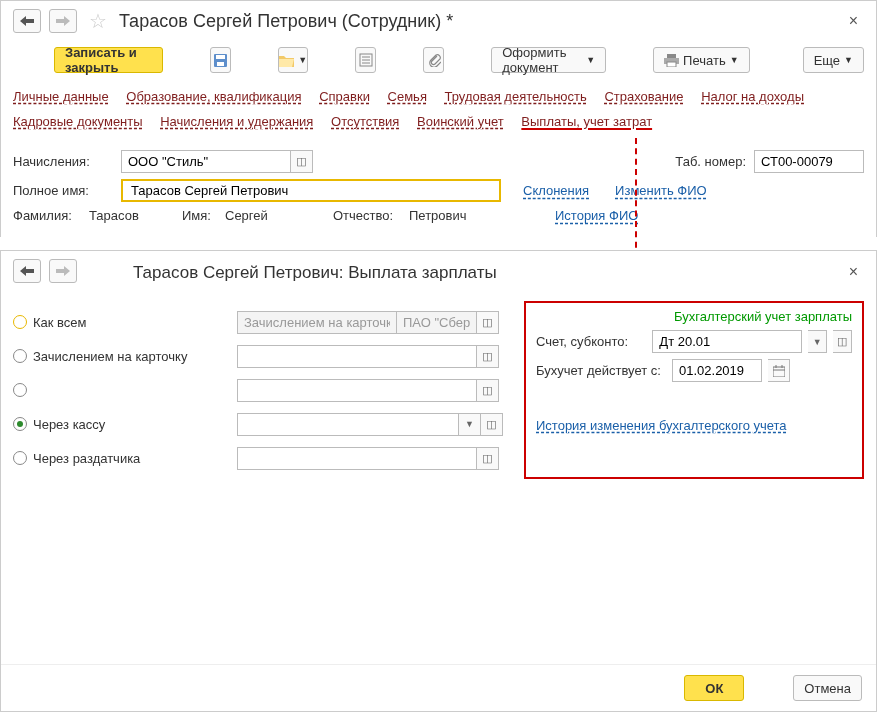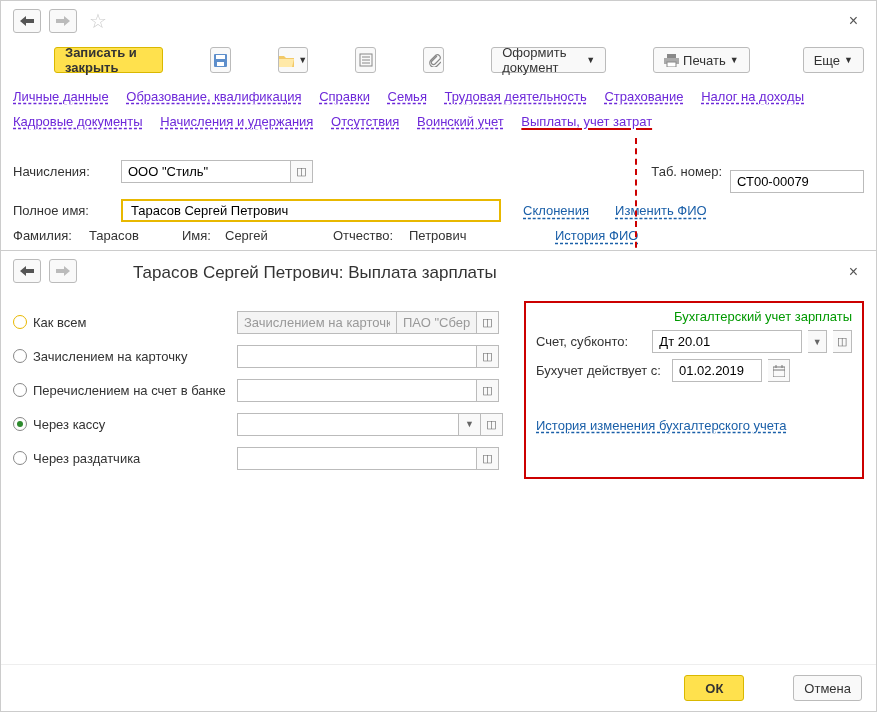--- a/index.html
+++ b/index.html
@@ -66,21 +66,21 @@
     height: 26px;
     margin-left: 41px;
   }
   .btn-yellow { background: #ffe14d; border-color: #d9b800; font-weight: bold; }
   .btn-icon { width: 30px; padding: 0; justify-content: center; }
   .links-row {
     padding: 6px 12px;
     line-height: 1.9;
   }
   .links-row a {
-    color: #6d28d9; text-decoration: underline dashed;
+    color: #7f1d1d; text-decoration: underline dashed;
     text-underline-offset: 2px;
     margin-right: 14px;
     cursor: pointer;
   }
   .links-row a.active {
     text-decoration: underline solid #c00;
     text-decoration-thickness: 2px;
   }
   .form-rows { padding: 4px 12px 8px; }
   .form-row {
@@ -169,20 +169,21 @@
       <svg width="14" height="10">
           <path d="M6 0L0 5l6 5V7h8V3H6z" fill="#555"></path>
         </svg>
     </span>
     <span class="nav-btn">
       <svg width="14" height="10">
           <path d="M8 0l6 5-6 5V7H0V3h8z" fill="#bbb"></path>
         </svg>
     </span>
     <span class="star-icon">☆</span>
+    <span class="title">Тарасов Сергей Петрович (Сотрудник) *</span>
     <span class="close-x">×</span>
   </div>
 
   <div class="toolbar">
     <span class="btn btn-yellow">Записать и закрыть</span>
     <span class="btn btn-icon">
       <svg width="15" height="15">
           <rect x="1" y="1" width="13" height="13" rx="1" fill="#5d8ecb"></rect>
           <rect x="3" y="2" width="9" height="4" fill="#fff"></rect>
           <rect x="4" y="9" width="7" height="4" fill="#fff"></rect>
@@ -246,21 +247,21 @@
 
   <div class="form-rows">
     <div class="form-row">
       <span class="form-label">Начисления:</span>
       <span class="input-group">
         <input class="text-input" style="width: 170px;" value="ООО &quot;Стиль&quot;">
         <span class="picker-btn">◫</span>
       </span>
       <span style="flex:1"></span>
       <span>Таб. номер:</span>
-      <input class="text-input" style="width: 134px; margin-top: 20px;" value="СТ00-00079">
+      <input class="text-input" style="width: 110px;" value="СТ00-00079">
     </div>
     <div class="form-row">
       <span class="form-label">Полное имя:</span>
       <input class="text-input active" style="width: 380px;" value="Тарасов Сергей Петрович">
       <span style="width:6px"></span>
       <span class="link">Склонения</span>
       <span style="width:10px"></span>
       <span class="link">Изменить ФИО</span>
     </div>
     <div class="form-row">
@@ -314,21 +315,20 @@
           <span>Зачислением на карточку</span>
         </span>
         <span class="radio-fields">
           <input class="text-input" style="width: 240px;">
           <span class="picker-btn">◫</span>
         </span>
       </div>
       <div class="radio-row">
         <span class="radio-label">
           <span class="radio-circle"></span>
-          <span>Перечислением на счет в банке</span>
         </span>
         <span class="radio-fields">
           <input class="text-input" style="width: 240px;">
           <span class="picker-btn">◫</span>
         </span>
       </div>
       <div class="radio-row">
         <span class="radio-label">
           <span class="radio-circle checked"></span>
           <span>Через кассу</span>

